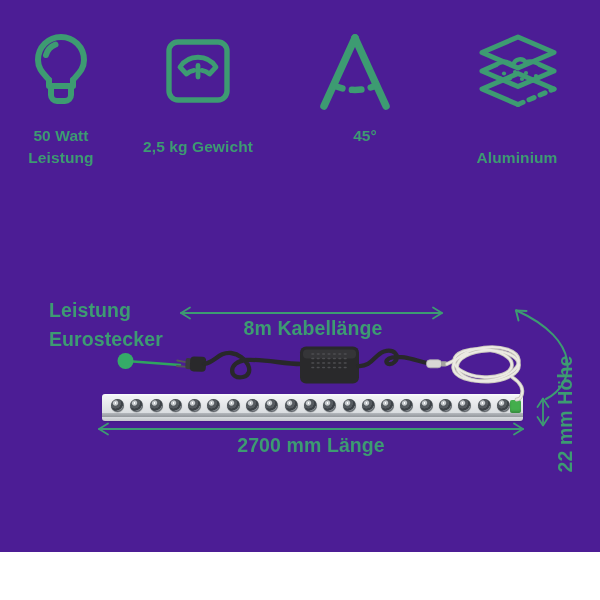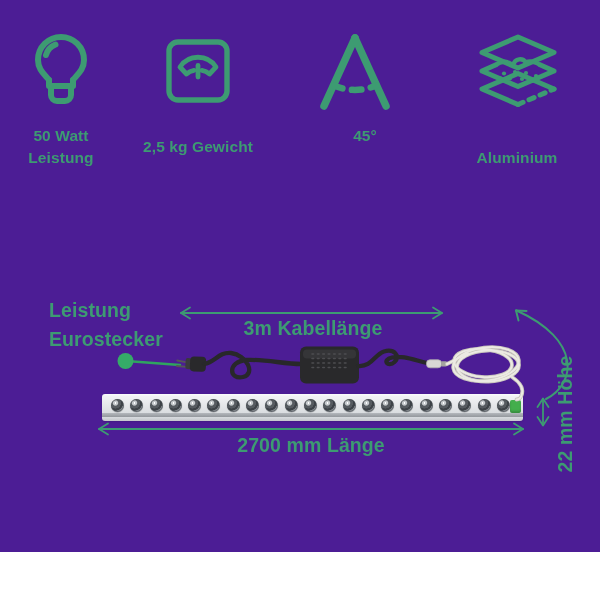--- a/index.html
+++ b/index.html
@@ -179,17 +179,17 @@
       <g stroke-width="2">
         <path d="M546 399 C576 384 582 340 516.5 310.5"></path>
         <path d="M516 310.5 L526.5 311"></path>
         <path d="M516 310.5 L518.5 320.5"></path>
       </g>
     </g>
   </svg>
 
   <div class="lbl txt" style="left:49px;top:301px;">Leistung</div>
   <div class="lbl txt" style="left:49px;top:330px;">Eurostecker</div>
-  <div class="lbl lbl-center txt" style="left:313px;top:319px;">3m Kabellänge</div>
+  <div class="lbl lbl-center txt" style="left:313px;top:319px;">8m Kabellänge</div>
   <div class="lbl lbl-center txt" style="left:311px;top:436px;">2700 mm Länge</div>
   <div class="lbl lbl-rot txt" style="left:566px;top:414px;">22 mm Höhe</div>
 
 </div>
 
 </body></html>

